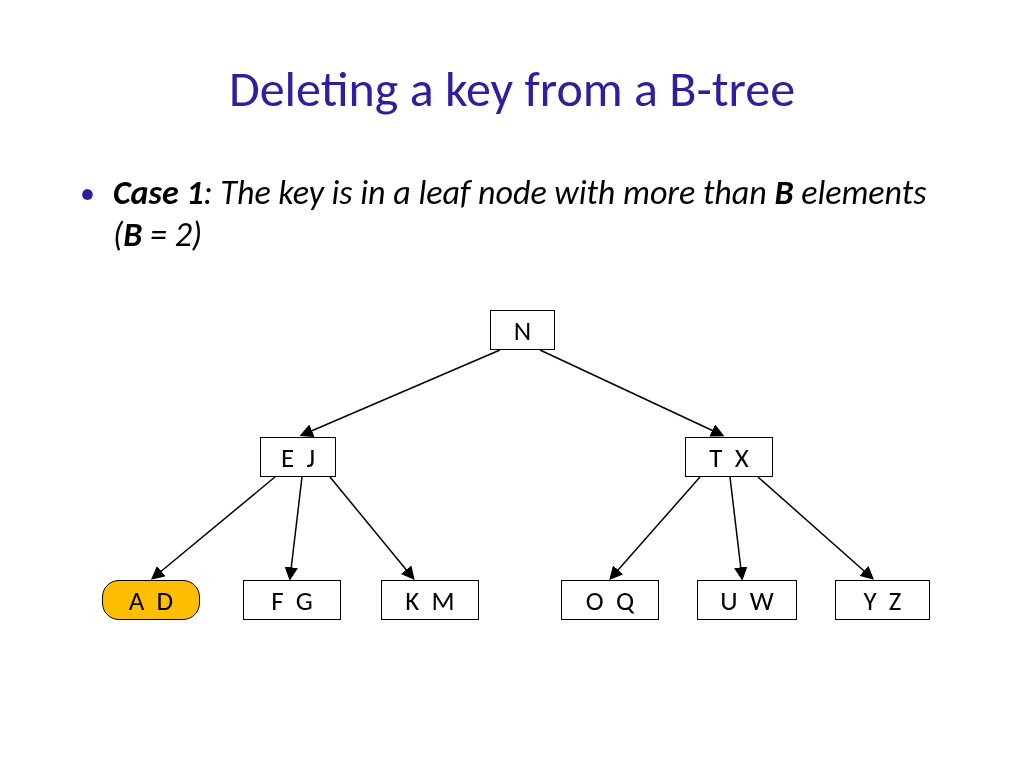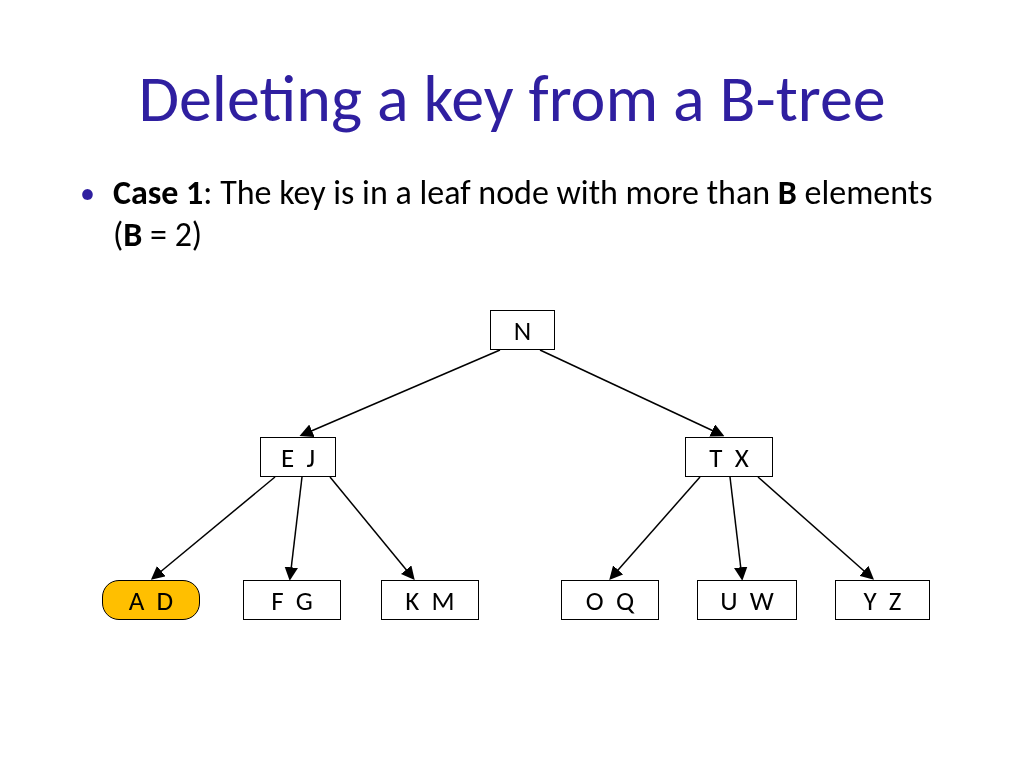--- a/index.html
+++ b/index.html
@@ -15,21 +15,21 @@
     position: relative;
     width: 1024px;
     height: 768px;
   }
   .title {
     position: absolute;
     top: 58px;
     left: 0;
     width: 1024px;
     text-align: center;
-    font-size: 66px;
+    font-size: 50px;
     color: #2f1fa0;
     font-weight: 400;
   }
   .bullet-row {
     position: absolute;
     top: 172px;
     left: 80px;
     width: 870px;
     display: flex;
     align-items: flex-start;
@@ -37,20 +37,21 @@
   .bullet-dot {
     font-size: 30px;
     line-height: 42px;
     color: #2f1fa0;
     margin-right: 18px;
   }
   .body-text {
     font-size: 34px;
     line-height: 42px;
     color: #000;
+    font-style: italic;
   }
   .body-text b { font-weight: 700; }
 
   .node {
     position: absolute;
     border: 1.5px solid #000;
     background: #fff;
     font-size: 27px;
     color: #000;
     text-align: center;

